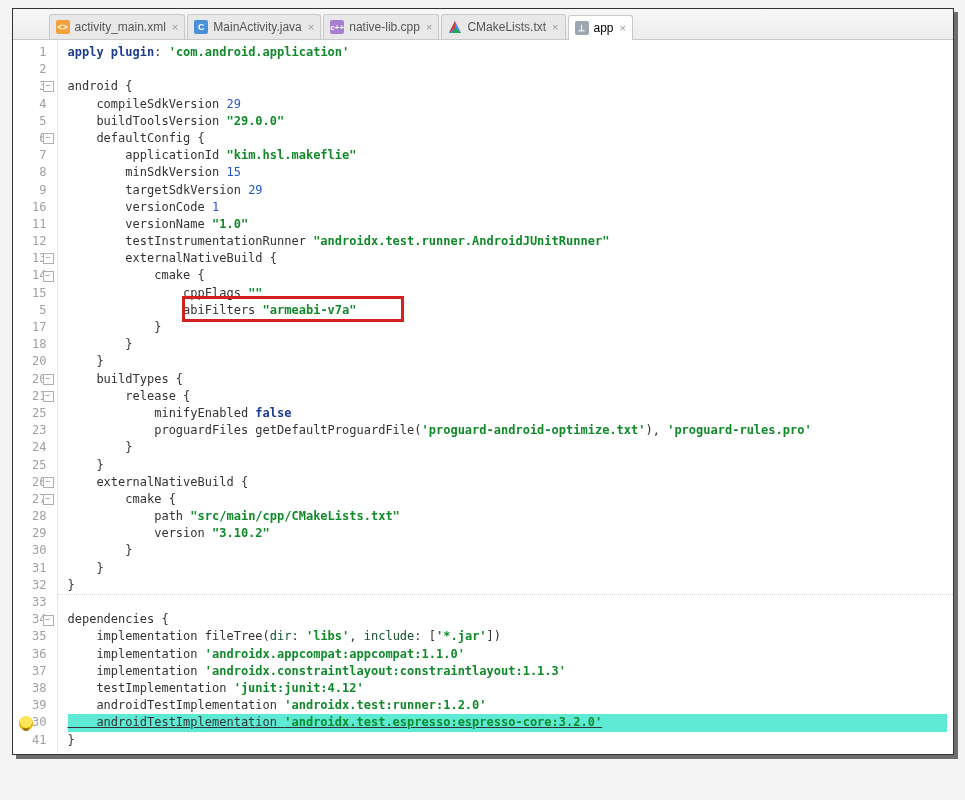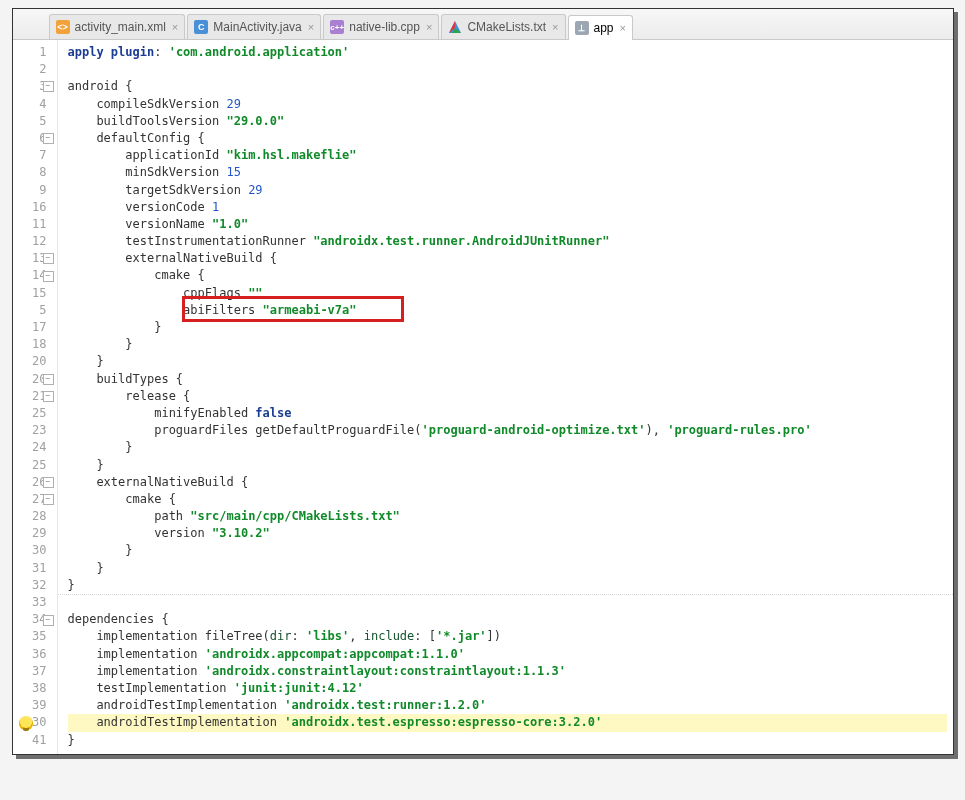--- a/index.html
+++ b/index.html
@@ -87,21 +87,21 @@
   .code {
     flex:1;
     padding: 4px 6px 16px 10px;
     line-height: 17.2px;
     white-space: pre;
     font-size: 12px;
     color:#333;
     position: relative;
   }
   .row { height:17.2px; display:block; }
-  .row.hl { background:#fef9c3; }
+  .row.hl { background:#5eead4;text-decoration:underline; }
   .kw { color:#1a3c92; font-weight:bold; }      
   .str { color:#118a2a; font-weight:bold; }     
   .num { color:#2457c5; }                       
   .id  { color:#14532d; }
   .bool { color:#1a3c92; font-weight:bold; }
   .pl  { color:#333; }
   
   .redbox {
     position:absolute;
     border:3px solid #d62020;

